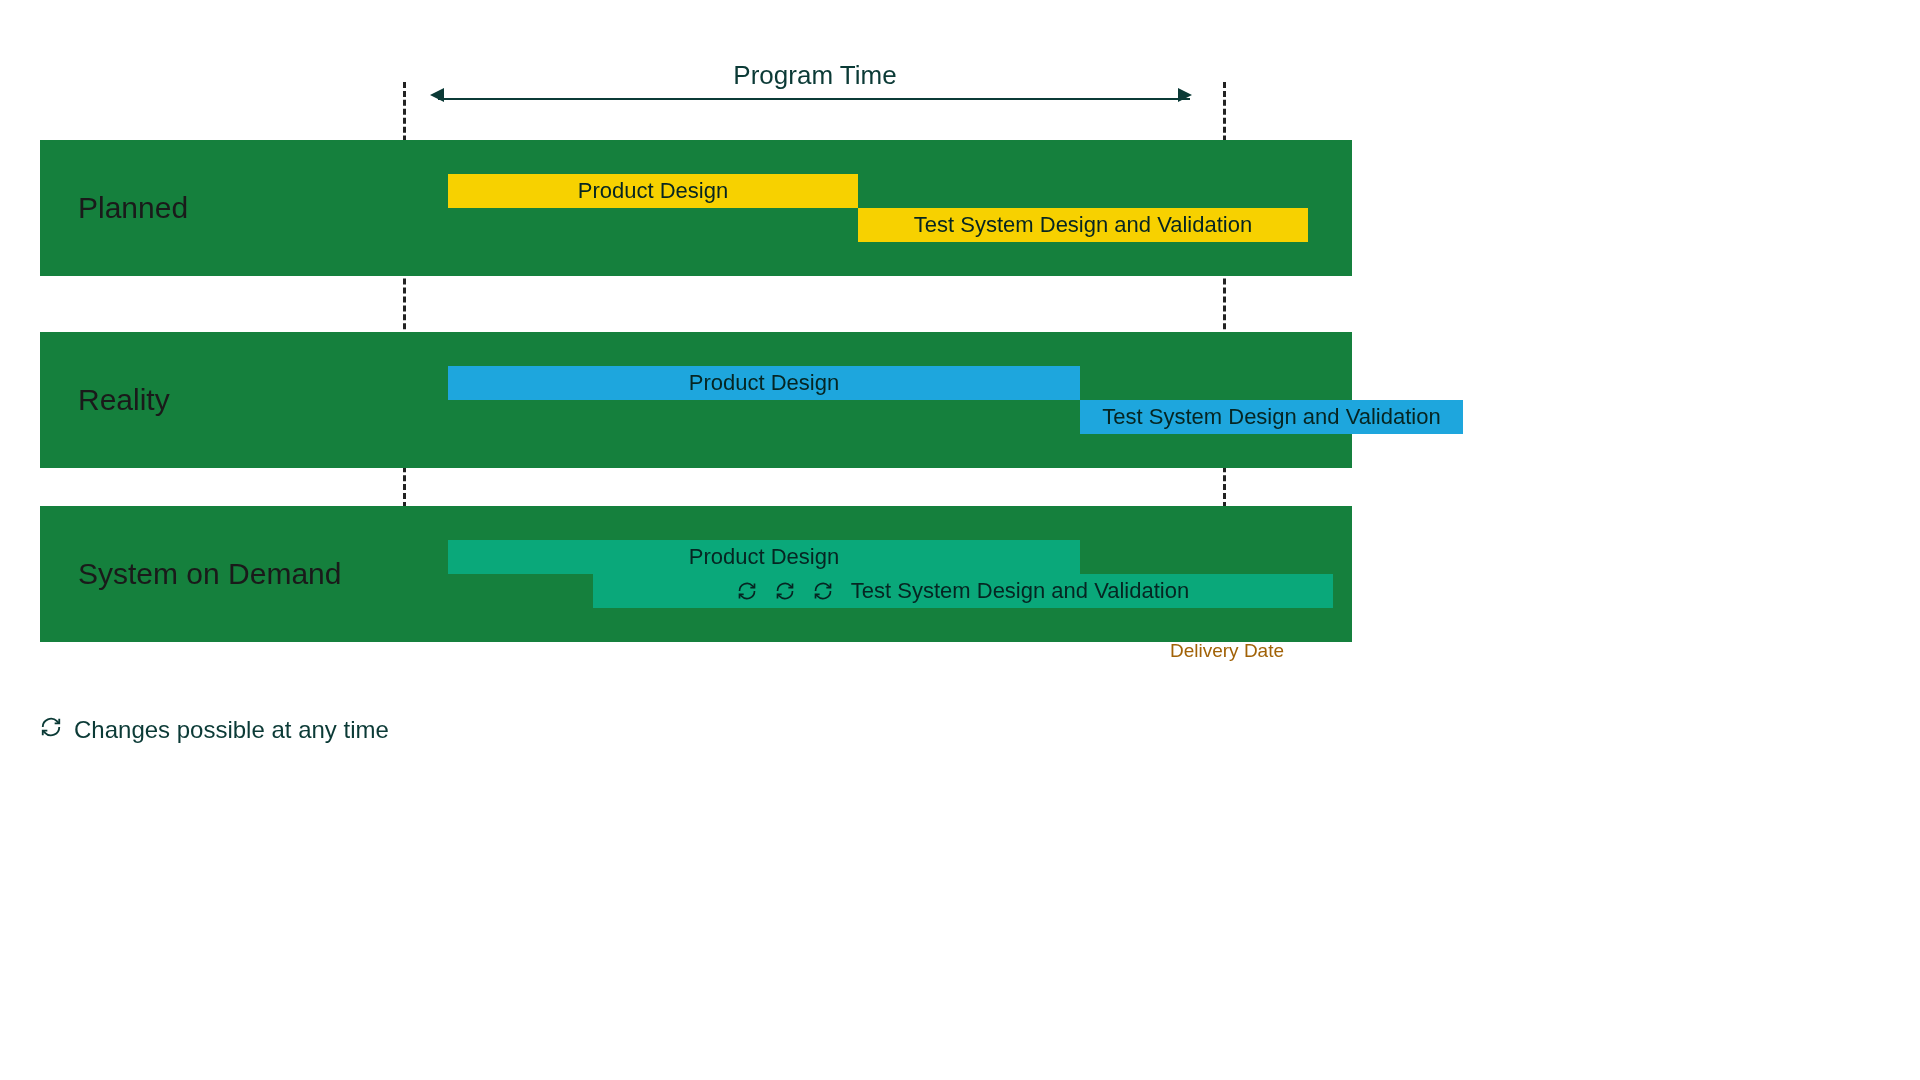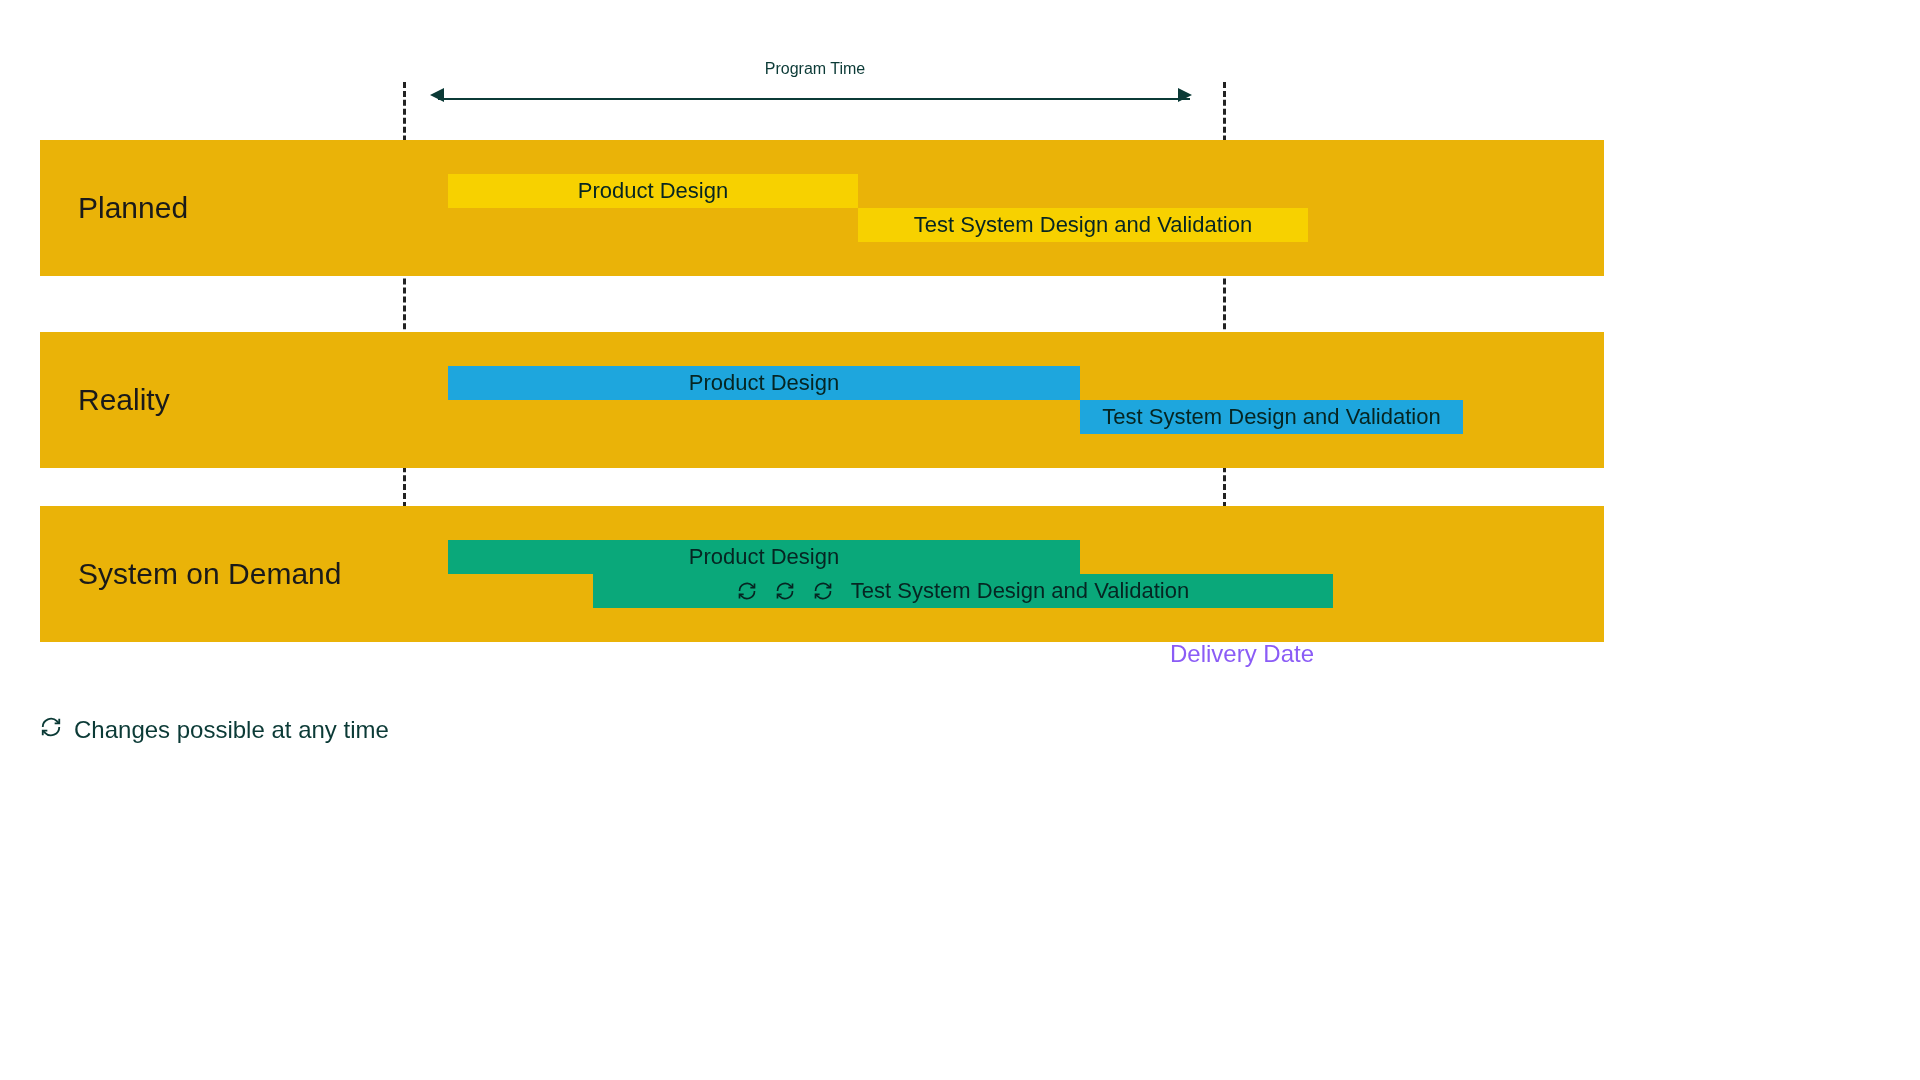--- a/index.html
+++ b/index.html
@@ -12,21 +12,21 @@
   }
 
   
 
   .axis-label {
     position: absolute;
     left: 405px;
     width: 820px;
     top: 60px;
     text-align: center;
-    font-size: 16px;
+    font-size: 26px;
     color: #0b3a36;
   }
 
   .arrow-line {
     position: absolute;
     top: 98px;
     left: 438px;
     width: 752px;
     height: 0;
     border-top: 2px solid #0b3a36;
@@ -53,22 +53,22 @@
     top: 82px;
     width: 0;
     border-left: 3px dashed #222;
   }
   .dashed.start { left: 403px; height: 560px; }
   .dashed.end   { left: 1223px; height: 560px; }
 
   .row {
     position: absolute;
     left: 40px;
-    width: 1564px;
-    background: #eab308;
+    width: 1312px;
+    background: #15803d;
   }
   .row.r1 { top: 140px; height: 136px; }
   .row.r2 { top: 332px; height: 136px; }
   .row.r3 { top: 506px; height: 136px; }
 
   .row-label {
     position: absolute;
     left: 38px;
     top: 50%;
     transform: translateY(-50%);
@@ -113,22 +113,22 @@
   .cycle-icon {
     width: 20px; height: 20px;
     display: inline-block;
   }
   .cycle-icon svg { width: 100%; height: 100%; display: block; }
 
   .delivery-label {
     position: absolute;
     top: 640px;
     left: 1170px;
-    font-size: 24px;
-    color: #8b5cf6;
+    font-size: 19px;
+    color: #a16207;
   }
 
   .legend {
     position: absolute;
     left: 40px;
     top: 716px;
     display: flex;
     align-items: flex-start;
     gap: 12px;
     font-size: 24px;

